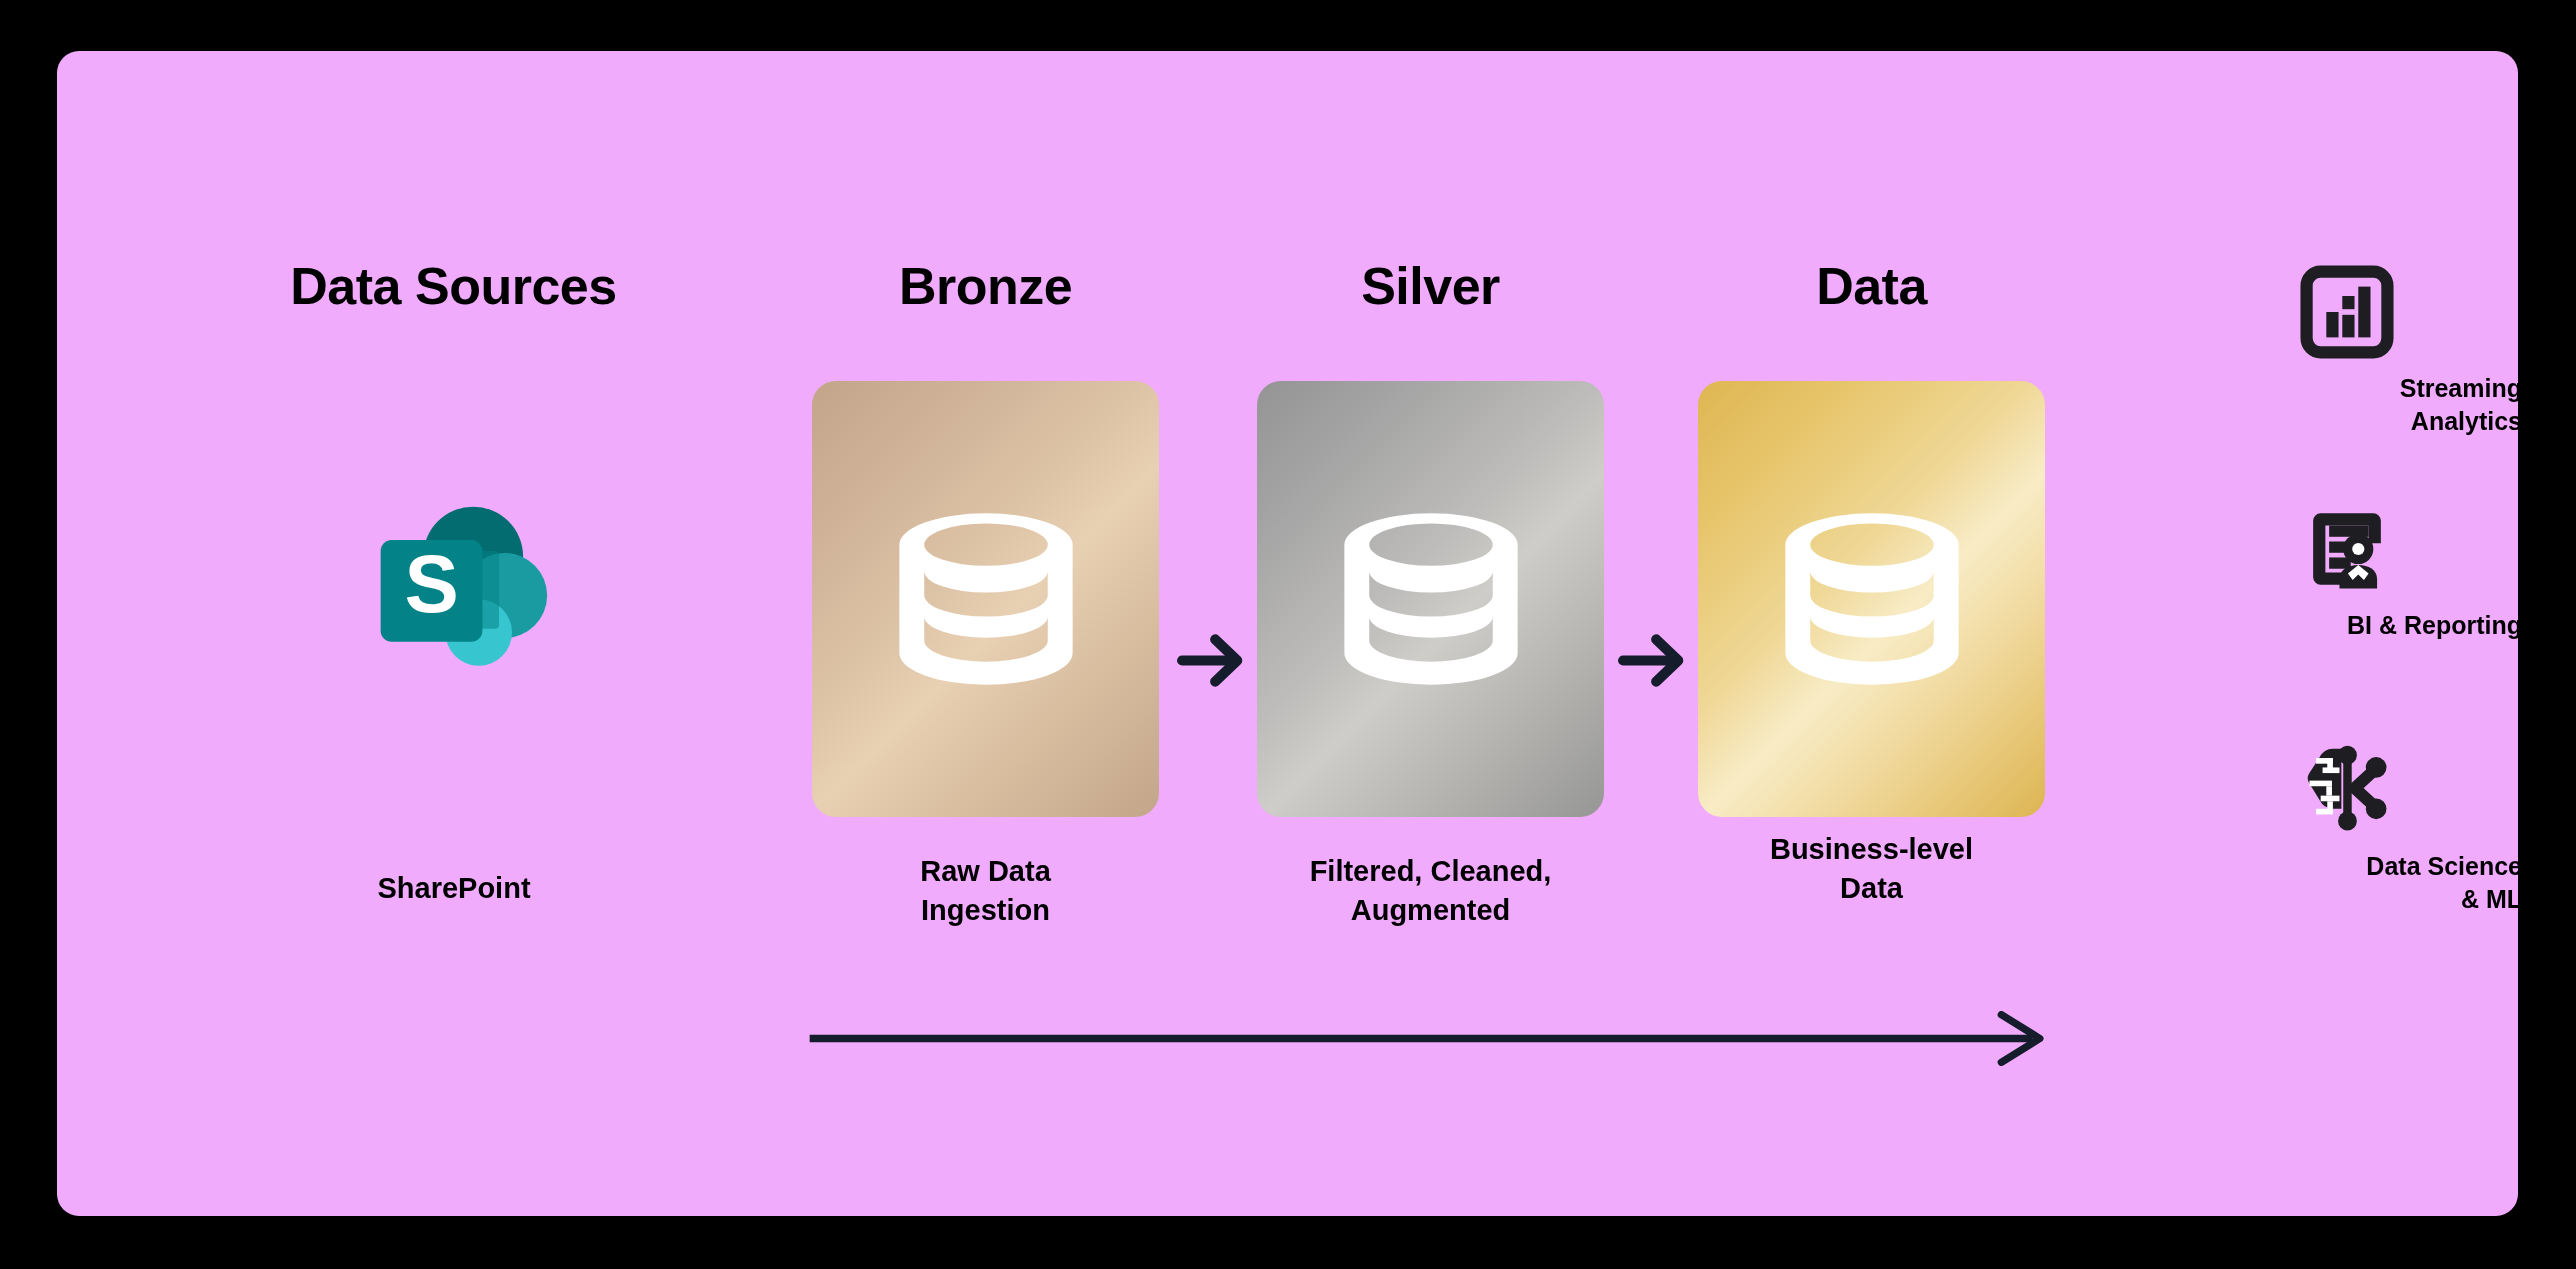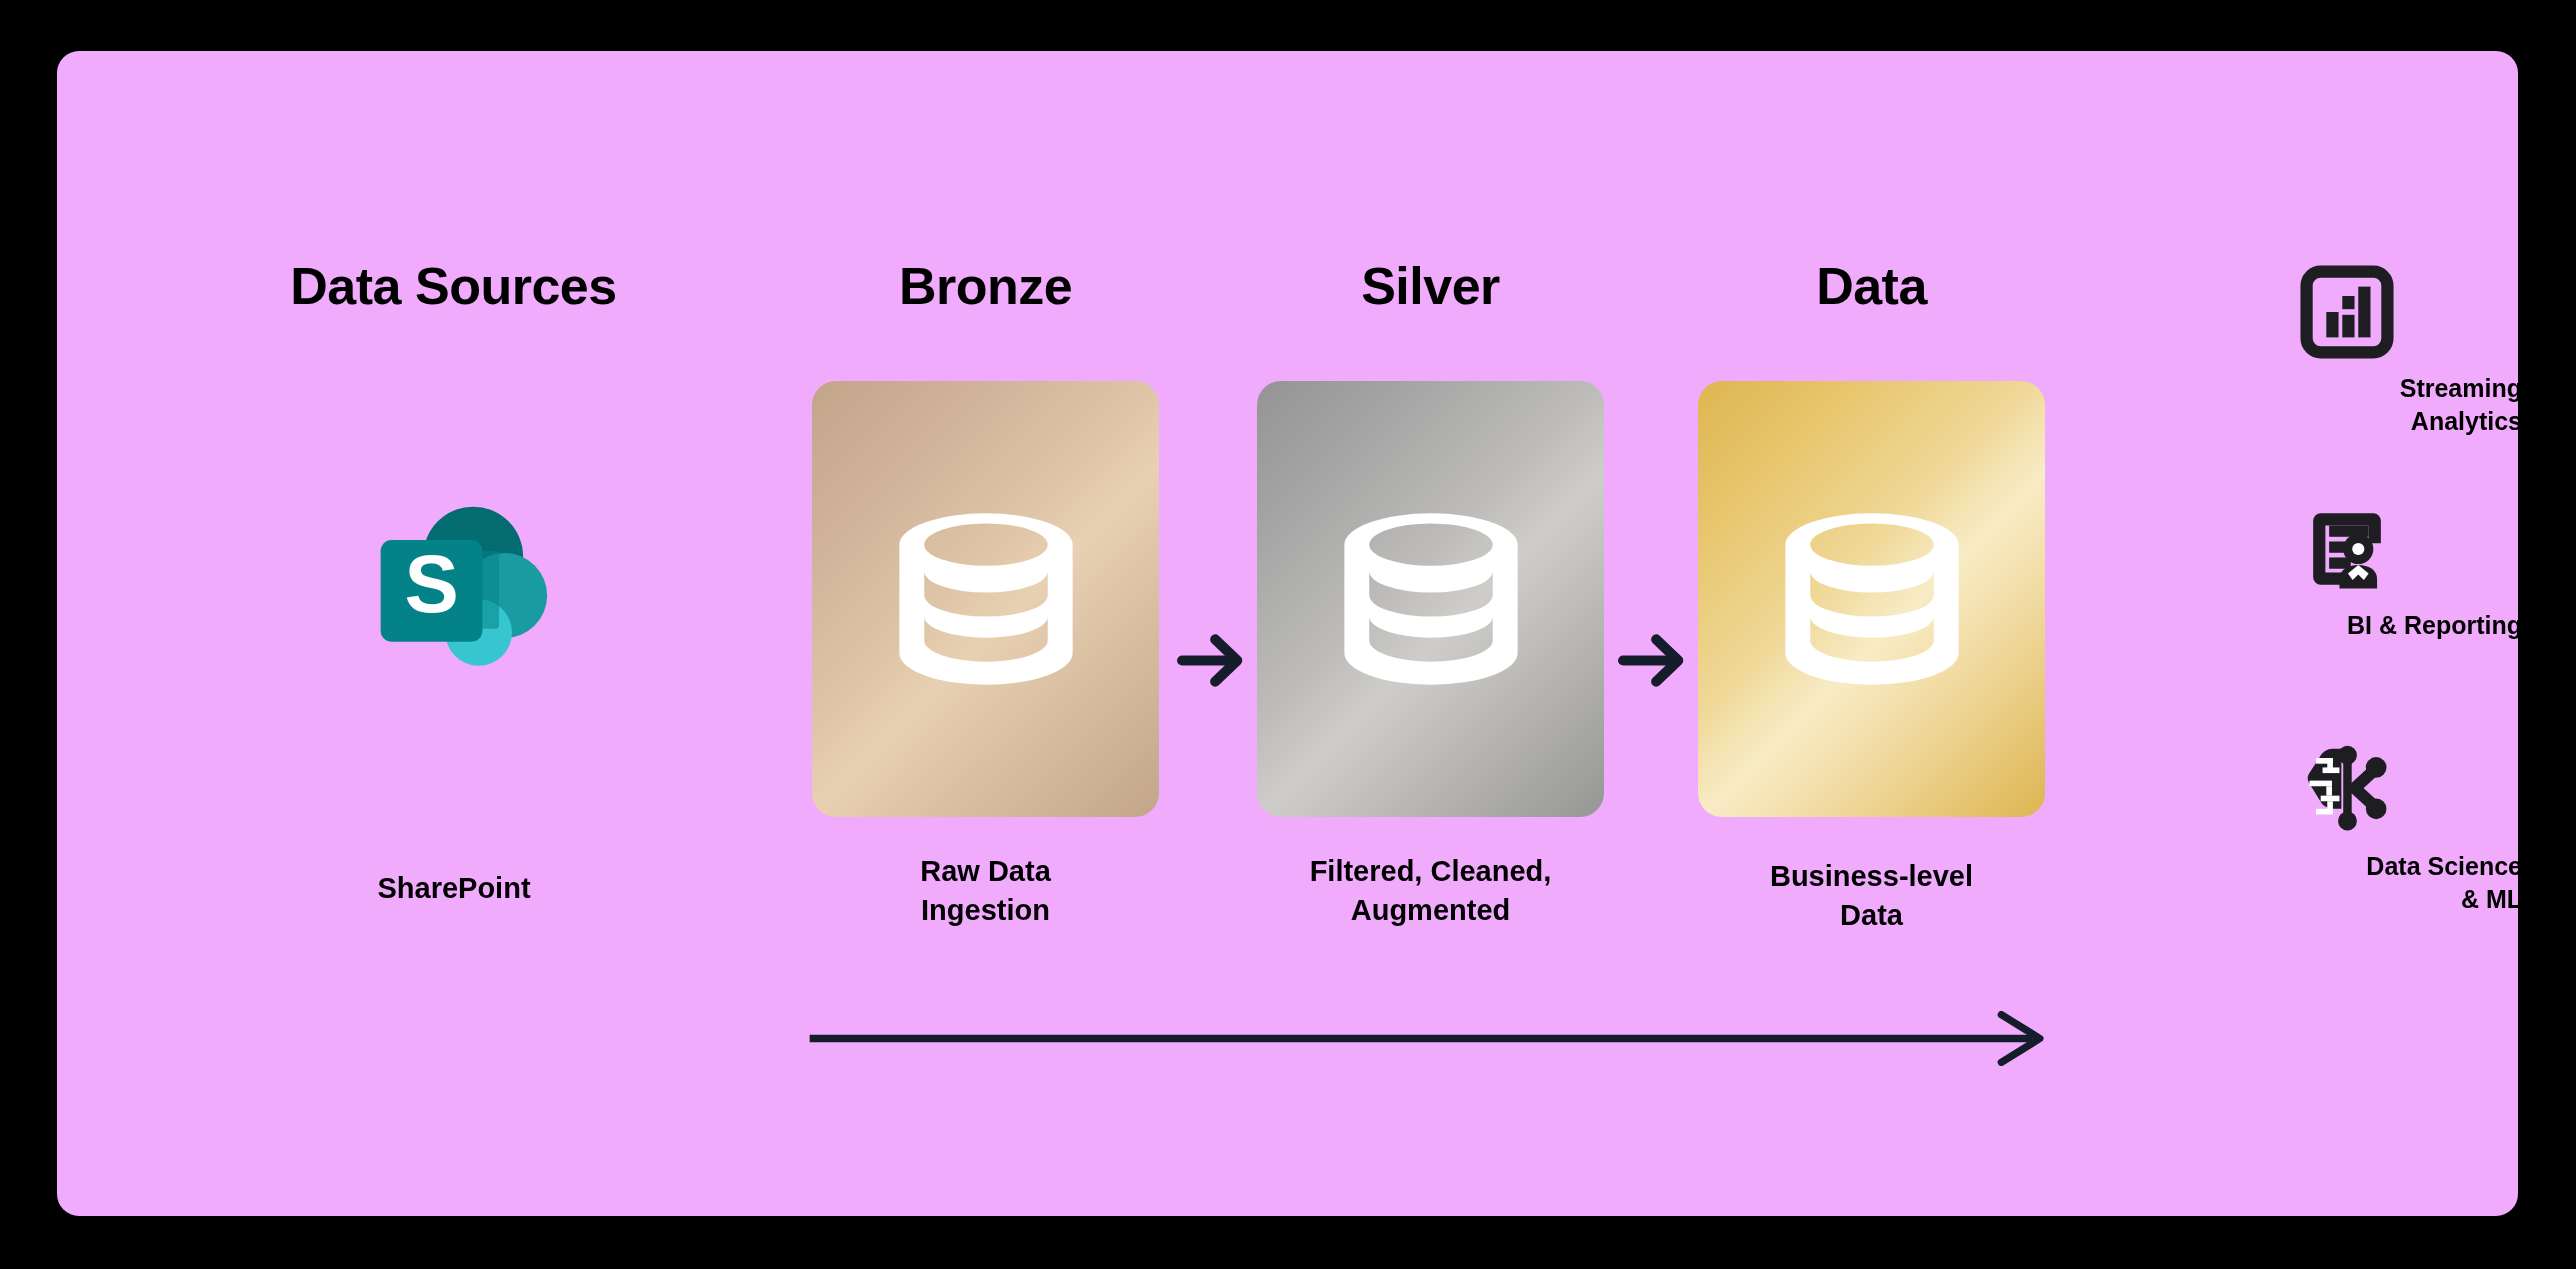--- a/index.html
+++ b/index.html
@@ -84,21 +84,21 @@
         #dfb652 0%, #e6c469 18%, #efd795 42%,
         #f8ecc6 56%, #eed493 76%, #ddb551 100%);
   }
 
   .card-title-bronze { left: 755px;  top: 208px; width: 347px; }
   .card-title-silver { left: 1200px; top: 208px; width: 347px; }
   .card-title-gold   { left: 1641px; top: 208px; width: 347px; }
 
   .card-caption-bronze { left: 718px;  top: 801px; width: 421px; }
   .card-caption-silver { left: 1154px; top: 801px; width: 439px; }
-  .card-caption-gold   { left: 1604px; top: 806px; width: 421px; }
+  .card-caption-gold   { left: 1604px; top: 779px; width: 421px; }
 
   
   .db-icon {
     position: absolute;
     left: 50%;
     top: 50%;
     width: 198px;
     height: 188px;
     transform: translate(-50%, -50%);
   }

